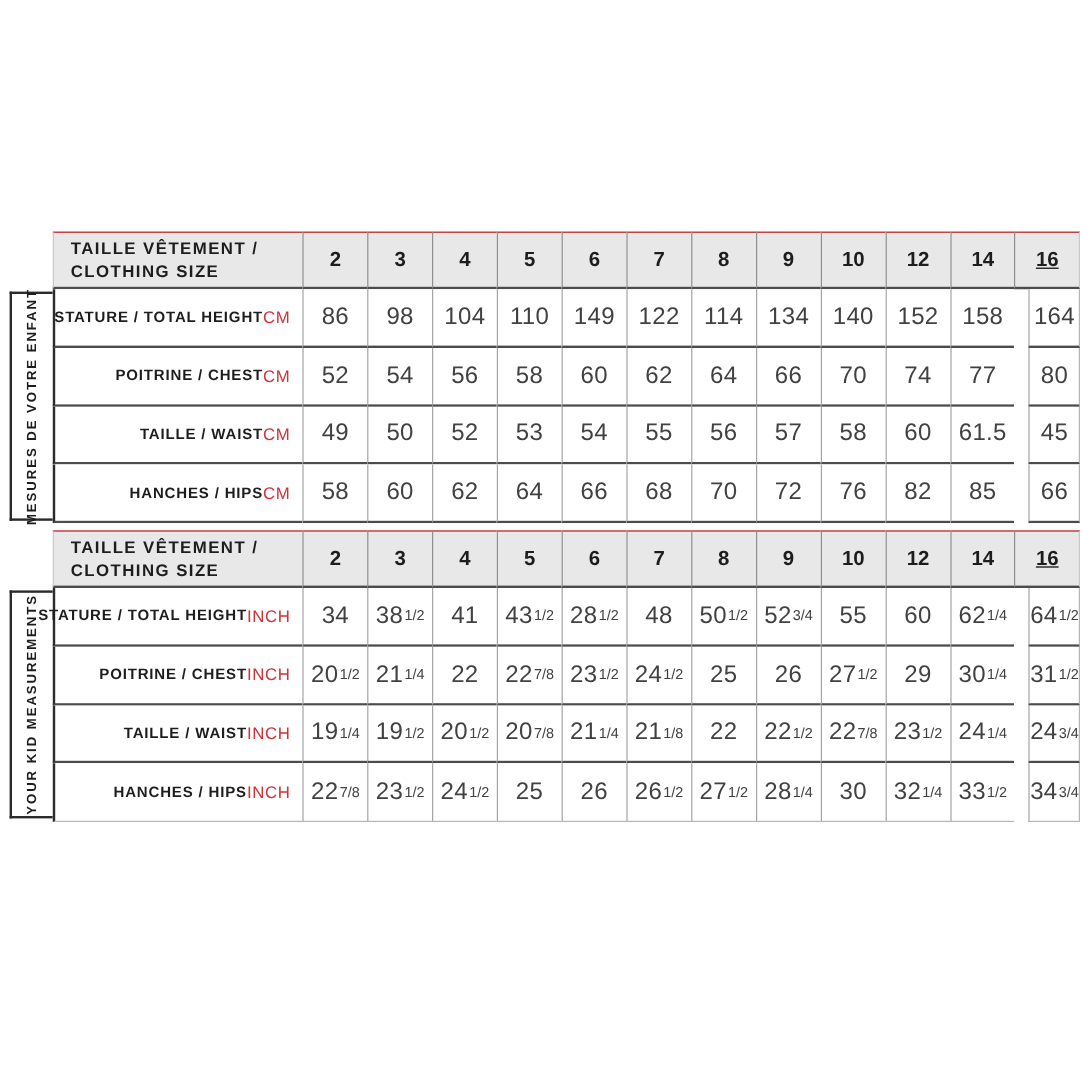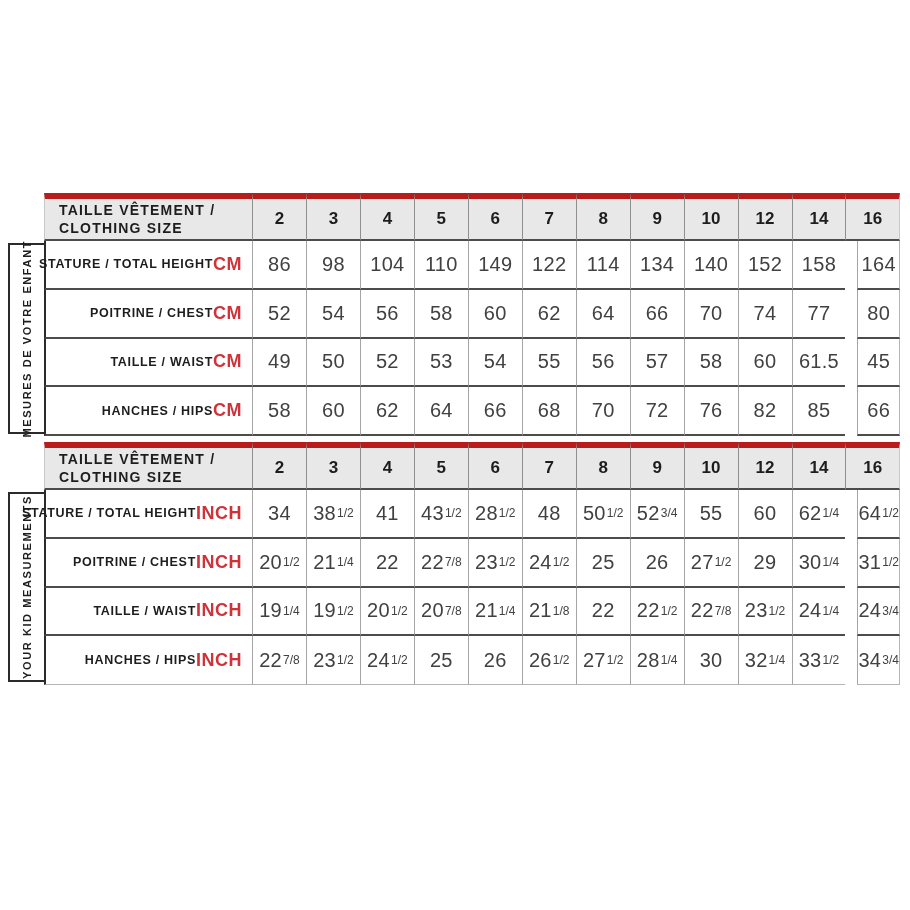--- a/index.html
+++ b/index.html
@@ -18,31 +18,31 @@
     width: 856px; height: 492px;
     display: grid;
     grid-template-columns: 208px repeat(12, 1fr);
     grid-template-rows: 48px repeat(4, 48.75px) 6px 48px repeat(4, 48.75px);
   }
   .grid > div { box-sizing: border-box; }
 
   
   .h-cell {
     background: #e8e8e8;
-    border-top: 6px solid #b91c1c;
+    border-top: 1px solid #b91c1c;
     border-bottom: 2px solid #4c4c4c;
     border-left: 1px solid #8f8f8f;
     display: flex; align-items: center; justify-content: center;
   }
   .h-cell.first-col {
     border-left: 1px solid #c9c9c9;
     flex-direction: column; align-items: flex-start; justify-content: center;
     padding-left: 14px;
   }
-  .h-cell.last-col { border-right: 1px solid #c9c9c9; }
+  .h-cell.last-col { border-right: 1px solid #c9c9c9; text-decoration: underline; }
   .h-line {
     font-weight: bold; font-size: 14px; letter-spacing: 1.2px;
     color: #1d1d1d; line-height: 1.3; white-space: nowrap;
   }
   .h-size { font-weight: bold; font-size: 17px; color: #1d1d1d; }
 
   
   .d-cell {
     background: #ffffff;
     border-left: 1px solid #a5a5a5;
@@ -53,21 +53,21 @@
     border-left: 2px solid #2b2b2b;
     justify-content: flex-end;
     padding: 0 10px 0 14px;
   }
   .d-cell.last-col { border-right: 1px solid #b5b5b5; margin-left: 12px; }
   .d-cell.bottom-row { border-bottom: 1px solid #b5b5b5; }
   .m-label {
     font-weight: bold; font-size: 12.5px; letter-spacing: .7px;
     color: #1d1d1d; white-space: nowrap;
   }
-  .unit { font-weight: bold; font-size: 18px; letter-spacing: .5px; white-space: nowrap; }
+  .unit { font-weight: normal; font-size: 14px; letter-spacing: .5px; white-space: nowrap; }
   .d-value { font-size: 20px; color: #414141; letter-spacing: .3px; }
   .frac { font-size: 12px; margin-left: 1px; letter-spacing: 0; }
   .gap-row { grid-column: 1 / -1; background: #ffffff; }
 
   
   .side-box {
     position: absolute; left: 8px; width: 36px;
     border: 2px solid #2b2b2b; border-right: none;
     display: flex; align-items: center; justify-content: center;
     box-sizing: border-box; background: #ffffff;

